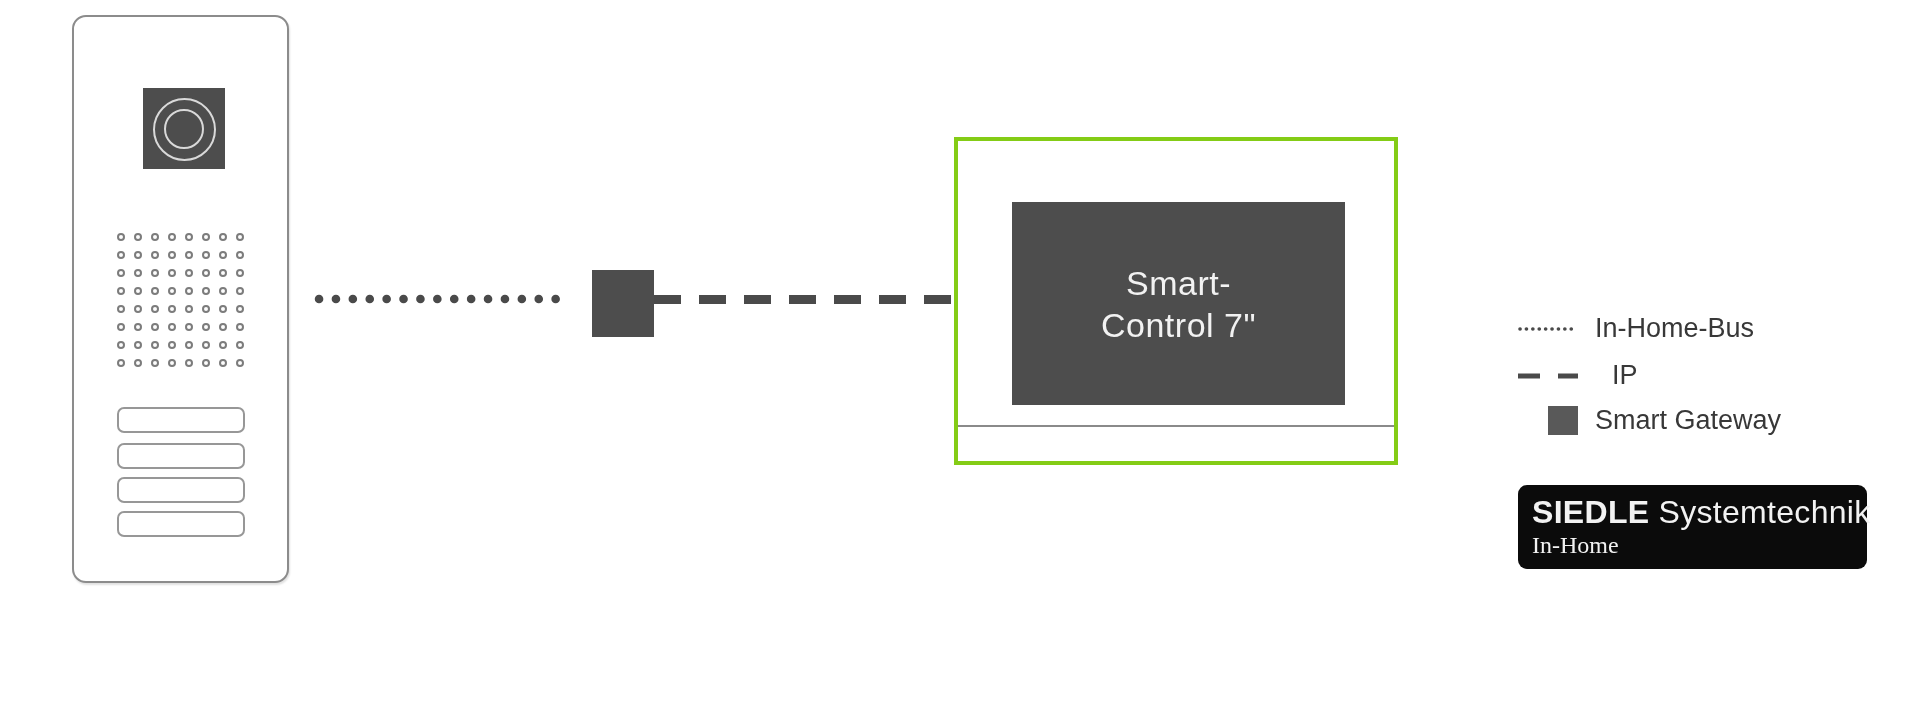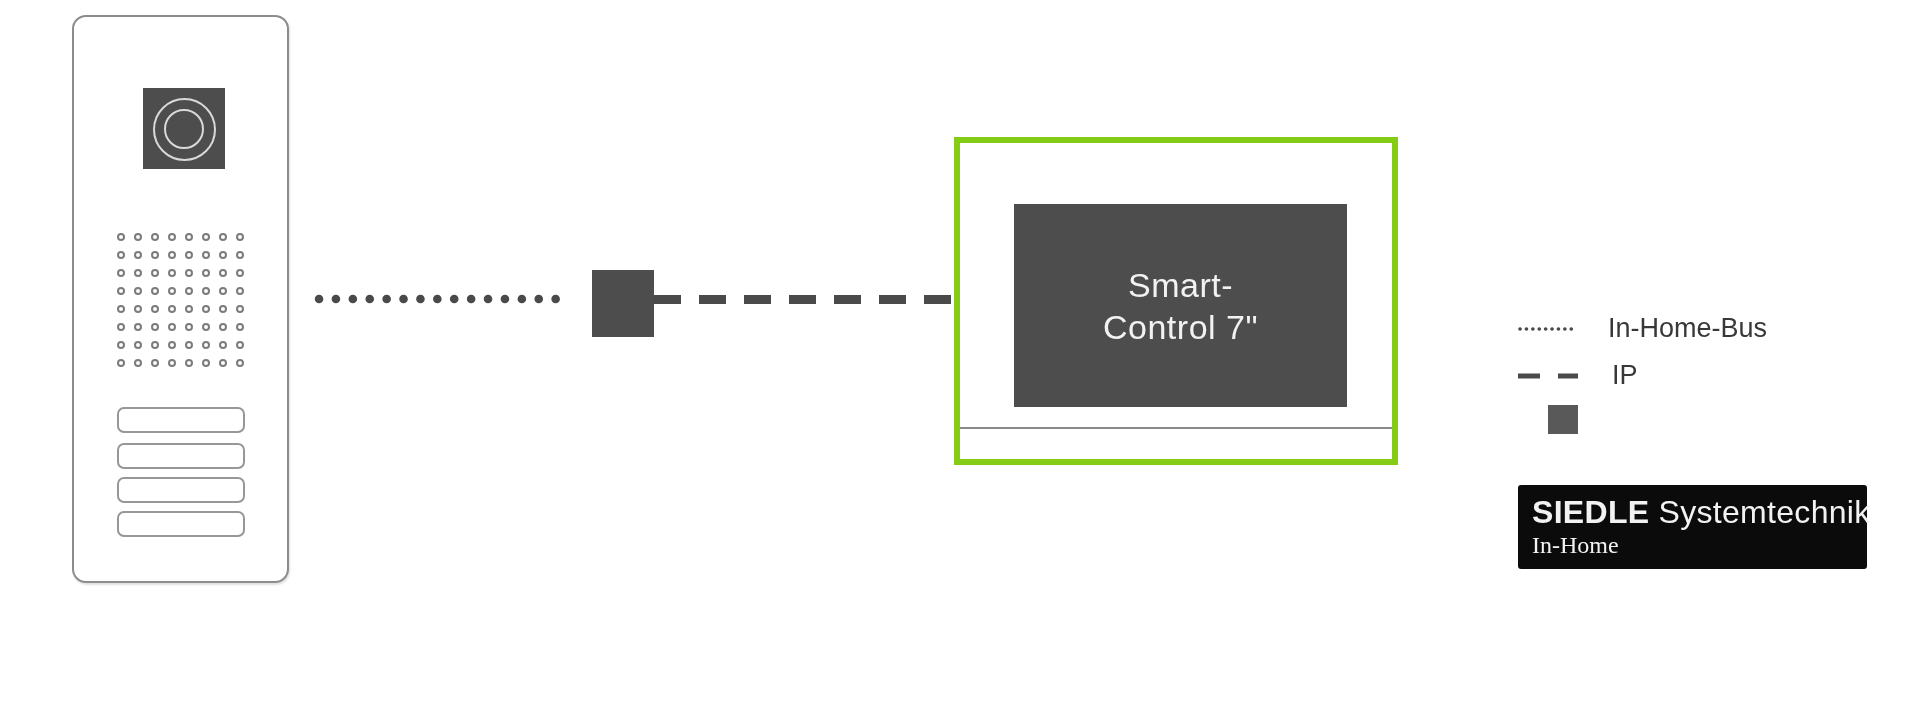--- a/index.html
+++ b/index.html
@@ -88,21 +88,21 @@
     left: 592px; top: 270px;
     width: 62px; height: 67px;
     background: #4d4d4d;
   }
 
   
   .monitor {
     position: absolute;
     left: 954px; top: 137px;
     width: 444px; height: 328px;
-    border: 6px solid #84cc16;
+    border: 4px solid #84cc16;
     background: #ffffff;
   }
   .monitor-screen {
     position: absolute;
     left: 54px; top: 61px;          
     width: 333px; height: 203px;
     background: #4d4d4d;
     display: flex;
     flex-direction: column;
     align-items: center;
@@ -127,21 +127,21 @@
     position: absolute;
     left: 1518px; top: 311px;
     width: 330px;
   }
   .legend-row {
     position: absolute;
     left: 0;
     display: flex;
     align-items: center;
   }
-  .legend-row.r1 { top: 2px; gap: 13px;  }      
+  .legend-row.r1 { top: 2px;  }      
   .legend-row.r2 { top: 49px; gap: 17px; }      
   .legend-row.r3 { top: 94px; }      
   .legend-sample {
     width: 60px;
     display: flex;
     align-items: center;
     justify-content: flex-end;
     flex: 0 0 60px;
   }
   .legend-label {
@@ -154,21 +154,21 @@
     width: 30px; height: 29px;
     background: #595959;
   }
 
   
   .siedle-logo {
     position: absolute;
     left: 1518px; top: 485px;
     width: 349px; height: 84px;
     background: #0b0b0b;
-    border-radius: 3px;
+    border-radius: 9px;
     color: #f2f2f2;
     padding: 9px 12px 0 14px;
   }
   .siedle-logo .logo-line1 {
     font-size: 32px;
     line-height: 36px;
     white-space: nowrap;
     letter-spacing: 0.3px;
   }
   .siedle-logo .logo-brand { font-weight: bold; }
@@ -291,20 +291,21 @@
         <svg width="62" height="8">
           <line x1="0" y1="4" x2="62" y2="4" stroke="#4a4a4a" stroke-width="5" stroke-dasharray="22 18"></line>
         </svg>
       </span>
       <span class="legend-label">IP</span>
     </div>
     <div class="legend-row r3">
       <span class="legend-sample">
         <span class="legend-square"></span>
       </span>
+      <span class="legend-label">Smart Gateway</span>
     </div>
   </div>
 
   <div class="siedle-logo">
     <div class="logo-line1">
       <span class="logo-brand">SIEDLE</span><span class="logo-suffix"> Systemtechnik</span>
     </div>
     <div class="logo-line2">In-Home</div>
   </div>
 

